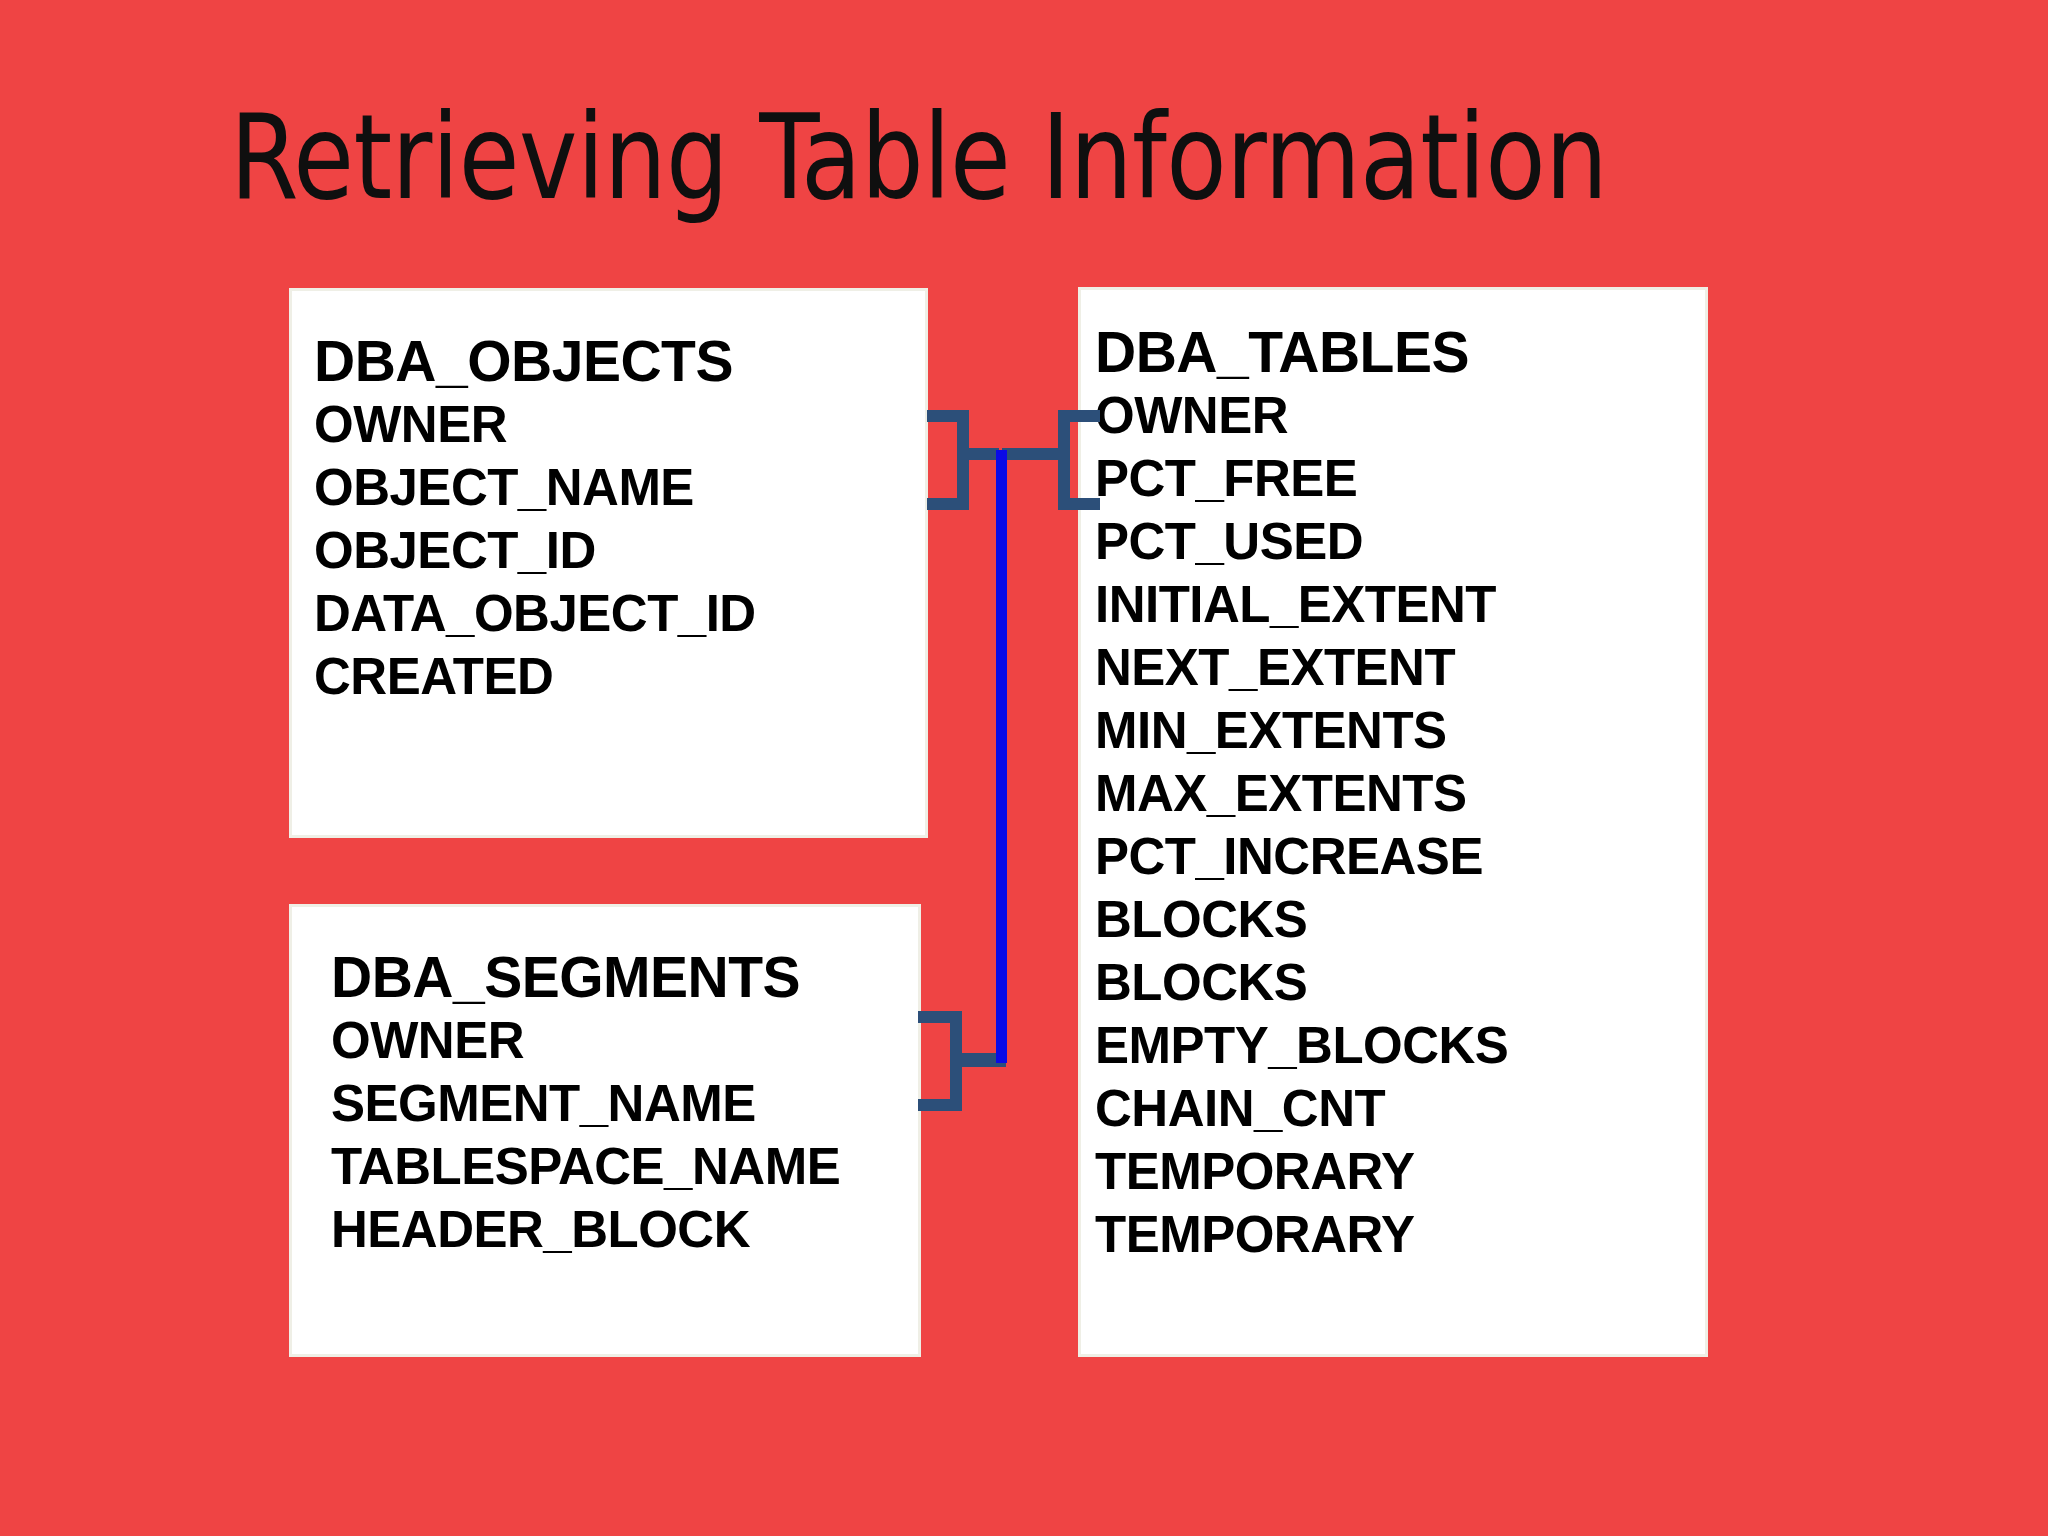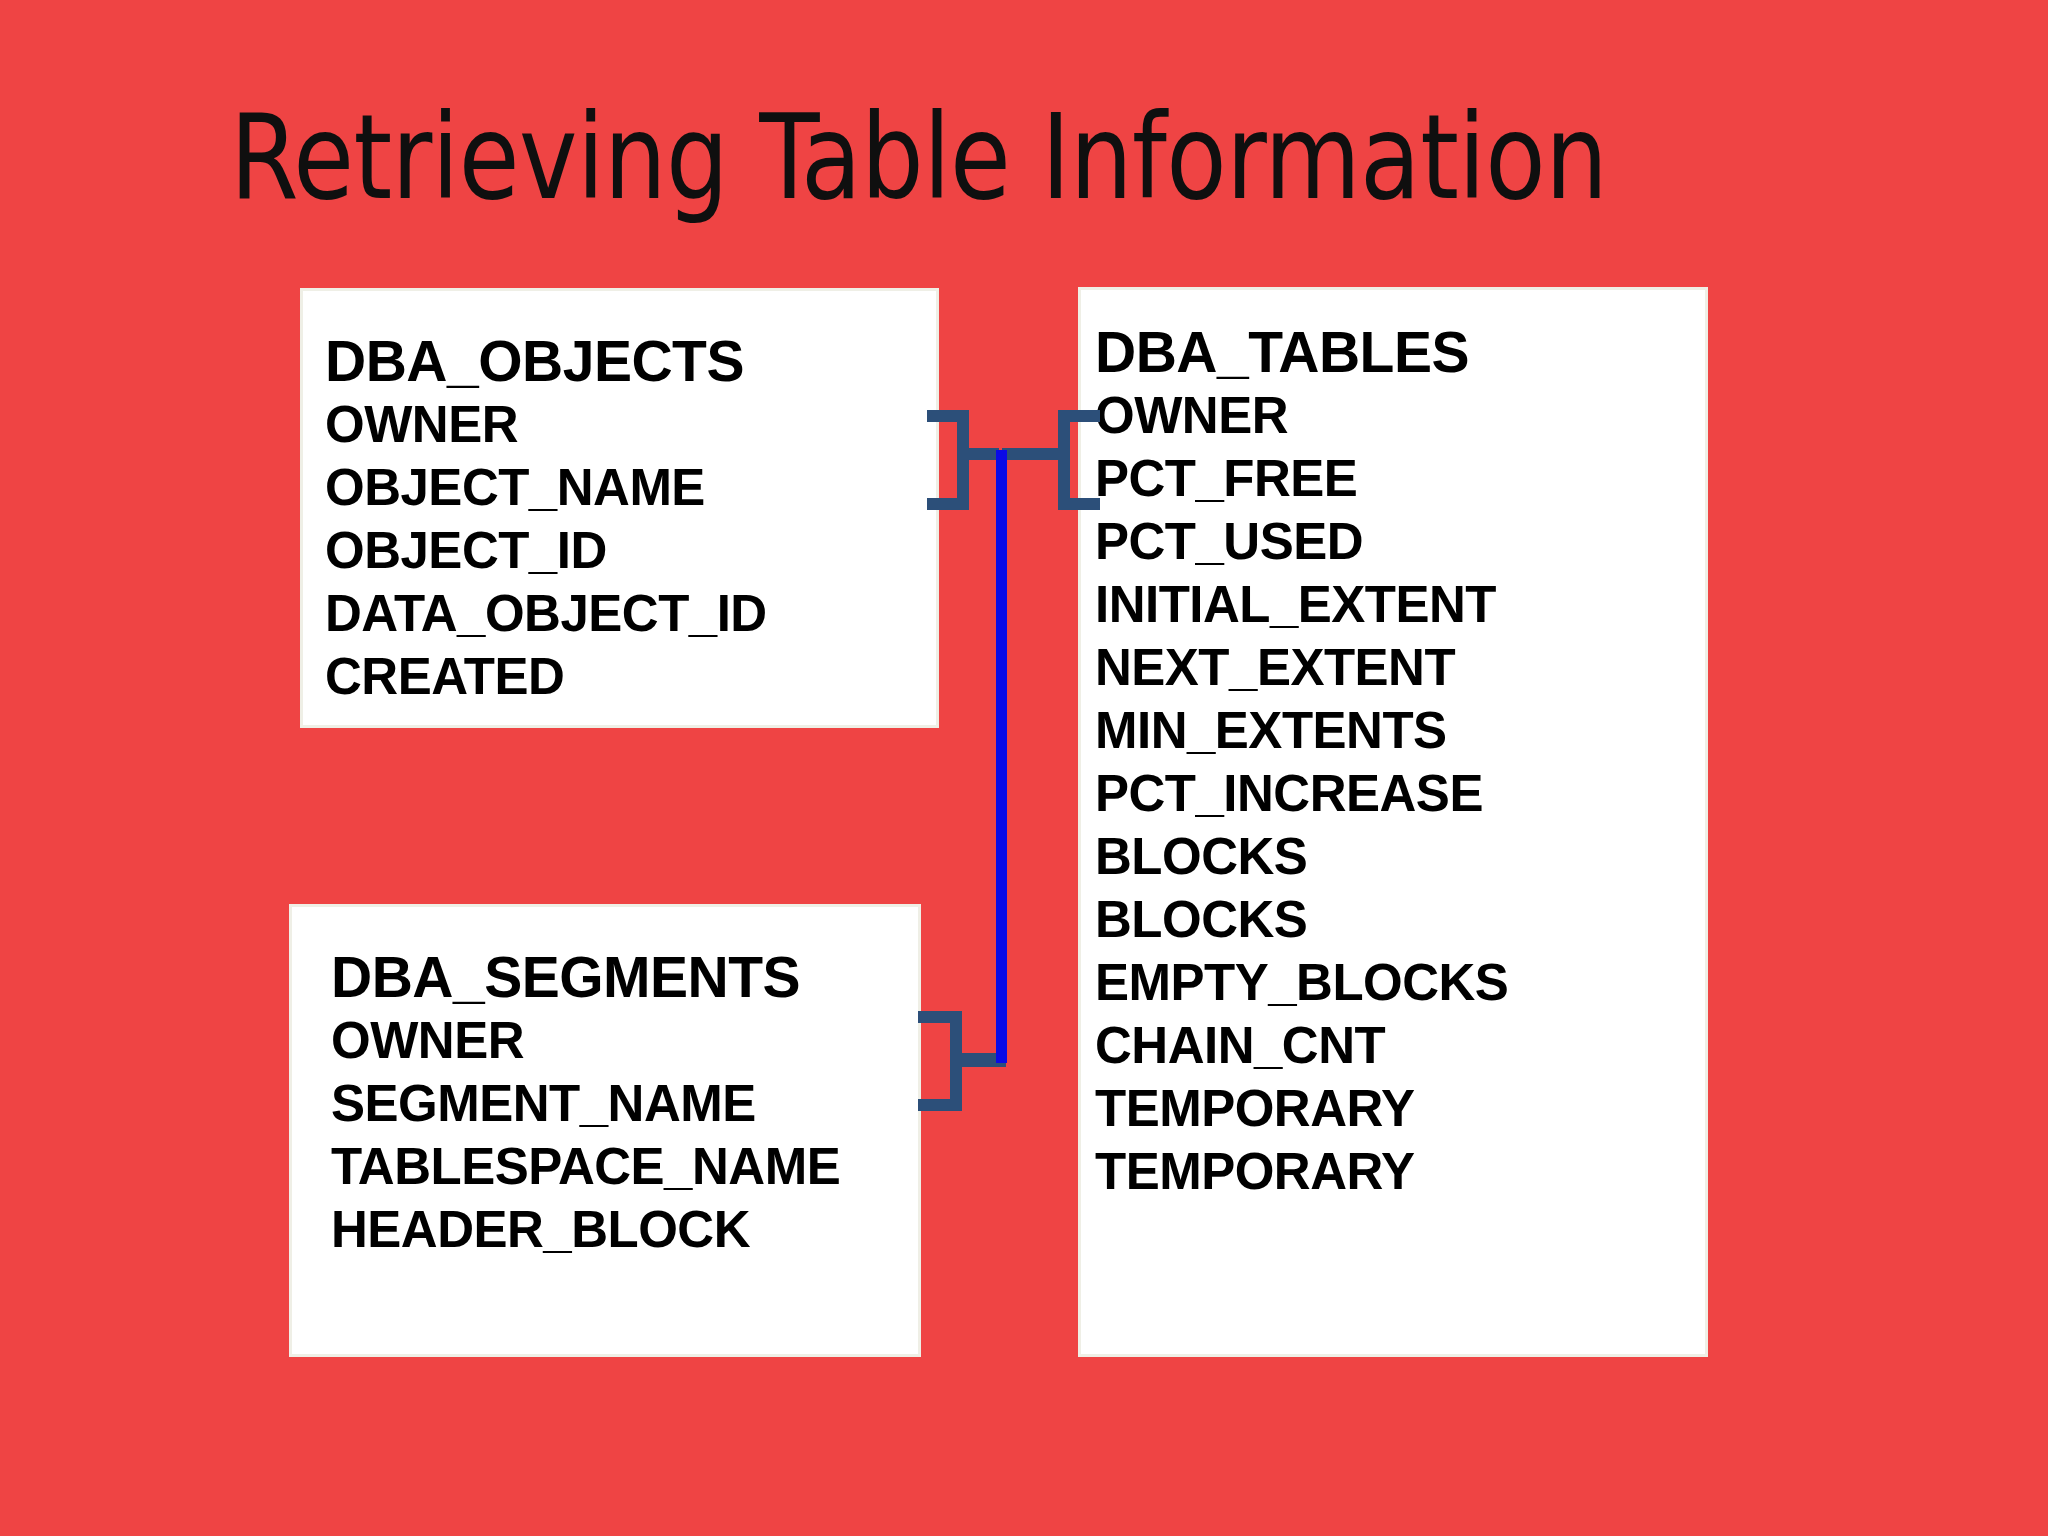--- a/index.html
+++ b/index.html
@@ -51,21 +51,21 @@
     font-family:"Liberation Sans","DejaVu Sans",sans-serif;
     font-weight:bold;
     font-size:51px;
     line-height:63px;
     color:#000000;
     white-space:nowrap;
     letter-spacing:-0.5px;
   }
 
   
-  #box-objects  { left:289px;  top:288px;  width:639px;  height:440px;margin-left:11px; }
+  #box-objects  { left:289px;  top:288px;  width:639px;  height:550px; }
   #box-segments { left:289px;  top:904px;  width:632px;  height:453px; }
   #box-tables   { left:1078px; top:287px;  width:630px;  height:1070px;padding-left:40px; }
 
   #box-objects  .entity-inner { top:38px; }
   #box-segments .entity-inner { top:38px;margin-left:17px; }
   #box-tables   .entity-inner { top:30px; left:14px; }
 
   
   .conn{position:absolute;background:#2c4f79;}
   .conn-blue{position:absolute;background:#0a0ae6;}
@@ -121,20 +121,21 @@
 
   <div class="entity" id="box-tables">
     <div class="entity-inner">
       <div class="entity-title">DBA_TABLES</div>
       <div class="field">OWNER</div>
       <div class="field">PCT_FREE</div>
       <div class="field">PCT_USED</div>
       <div class="field">INITIAL_EXTENT</div>
       <div class="field">NEXT_EXTENT</div>
       <div class="field">MIN_EXTENTS</div>
+      <div class="field">MAX_EXTENTS</div>
       <div class="field">PCT_INCREASE</div>
       <div class="field">BLOCKS</div>
       <div class="field">BLOCKS</div>
       <div class="field">EMPTY_BLOCKS</div>
       <div class="field">CHAIN_CNT</div>
       <div class="field">TEMPORARY</div>
       <div class="field">TEMPORARY</div>
     </div>
   </div>
 

